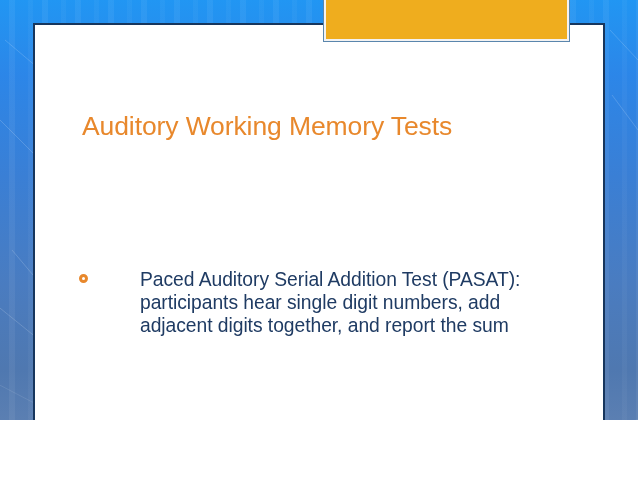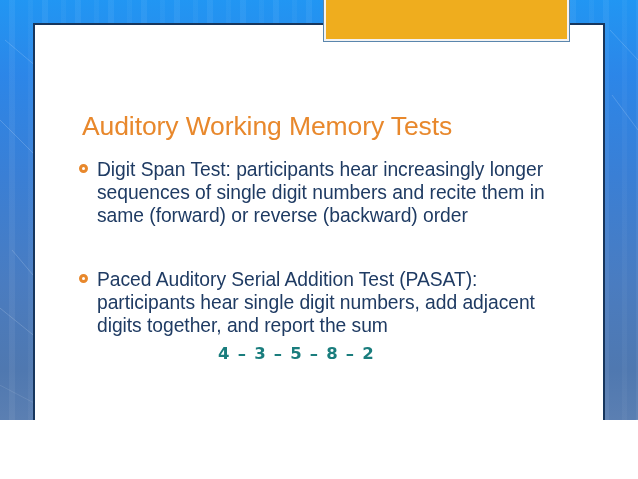--- a/index.html
+++ b/index.html
@@ -101,21 +101,21 @@
   }
 
   .bullet-row {
     position: absolute;
     left: 44px;
     width: 474px;
     display: flex;
     align-items: flex-start;
   }
   #bullet-1 { top: 133px; }
-  #bullet-2 { top: 243px; }
+  #bullet-2 { top: 243px; gap: 43px; }
 
   .bullet-marker {
     flex: 0 0 auto;
     width: 9px;
     height: 9px;
     margin-top: 6px;
     margin-right: 9px;
     border-radius: 50%;
     border: 3px solid #e8882c;
     box-sizing: border-box;
@@ -169,31 +169,26 @@
       <path d="M 120 479 L 300 430"></path>
       <path d="M 470 479 L 638 455"></path>
     </g>
   </svg>
 
   <div id="panel">
     <div id="content">
 
       <div id="title">Auditory Working Memory Tests</div>
 
-      <div class="bullet-row" id="bullet-1">
-        <span class="bullet-marker"></span>
-        <span class="bullet-text">Digit Span Test:  participants hear increasingly longer sequences of single digit numbers and recite them in same (forward) or reverse (backward) order</span>
-      </div>
 
       <div class="bullet-row" id="bullet-2">
         <span class="bullet-marker"></span>
         <span class="bullet-text">Paced Auditory Serial Addition Test (PASAT): participants hear single digit numbers, add adjacent digits together, and report the sum</span>
       </div>
 
-      <div id="digit-line">4 – 3 – 5 – 8 – 2</div>
 
     </div>
   </div>
 
   <div id="banner-frame">
     <div id="banner-fill"></div>
   </div>
 
 </div>
 

